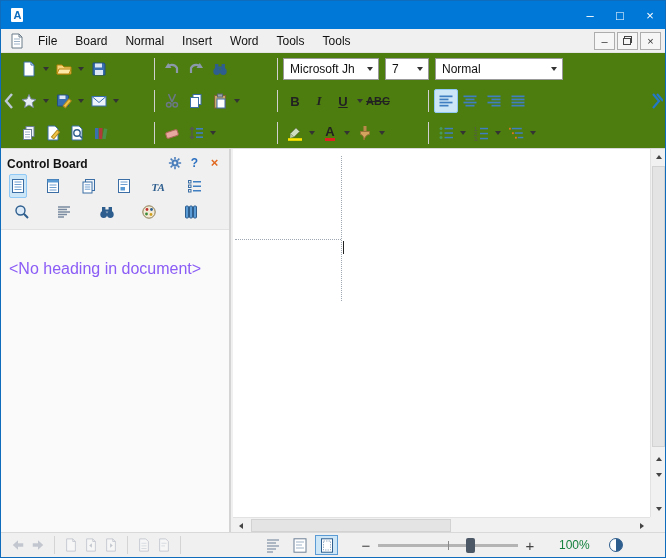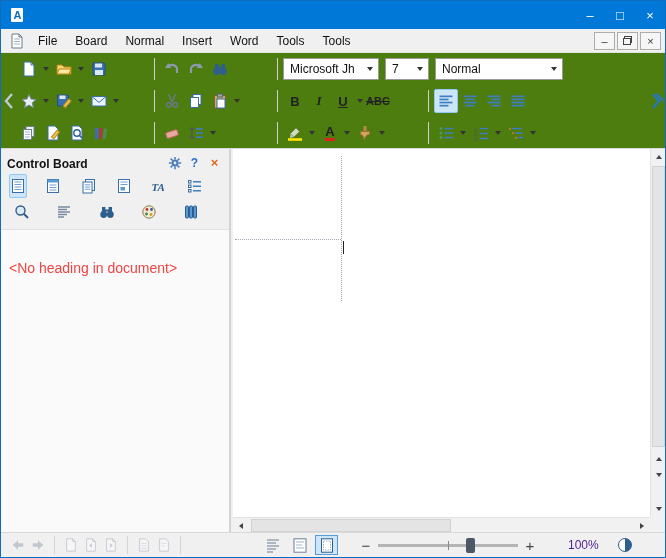--- a/index.html
+++ b/index.html
@@ -55,21 +55,21 @@
   .cboard{position:absolute;left:0;top:148px;width:230px;height:384px;background:#fafafa;border-right:2px solid #d4d4d4}
   .cb-header{height:22px;display:flex;align-items:flex-end;padding:0 6px;background:#f0f0f0;font-weight:bold;color:#111}
   .cb-header .spacer{flex:1}
   .cb-hicon{width:17px;height:17px;display:flex;align-items:center;justify-content:center;margin-left:3px}
   .cb-help{color:#2a6fc0;font-weight:bold}
   .cb-close{color:#e06820;font-weight:bold;font-size:13px}
   .cb-tools{background:#f0f0f0;padding:2px 8px 4px 8px;border-bottom:1px solid #e2e2e2}
   .cb-row{display:flex;align-items:center;height:26px}
   .cbtn{width:28px;height:24px;display:flex;align-items:center;justify-content:center;border:1px solid transparent;border-radius:2px;margin-right:17px}
   .cbtn.selected{background:#cde6f7;border-color:#90c8f6}
-  .cb-empty{color:#ef4444;padding:30px 8px 0 8px;font-size:14px}
+  .cb-empty{color:#8b5cf6;padding:30px 8px 0 8px;font-size:16px}
 
   
   .docarea{position:absolute;left:232px;top:148px;width:417px;height:368px;background:#fff;overflow:hidden}
   .guide-h{position:absolute;left:2px;top:90px;width:106px;border-top:1px dotted #9fa8b2}
   .guide-v{position:absolute;left:108px;top:7px;height:145px;border-left:1px dotted #9fa8b2}
   .caret{position:absolute;left:110px;top:92px;width:1px;height:13px;background:#222}
 
   
   .vscroll{position:absolute;left:649px;top:148px;width:16px;height:368px;background:#f1f1f1;border-left:1px solid #e2e2e2}
   .hscroll{position:absolute;left:232px;top:516px;width:417px;height:16px;background:#f1f1f1;border-top:1px solid #e2e2e2}
@@ -81,21 +81,21 @@
   
   .statusbar{position:absolute;left:0;right:0;bottom:0;height:25px;background:#f0f0f0;border-top:1px solid #d9d9d9;display:flex;align-items:center;padding:0 7px}
   .sb-btn{width:20px;height:20px;display:flex;align-items:center;justify-content:center}
   .sb-sep{width:1px;height:18px;background:#d4d4d4;margin:0 6px}
   .vbtn{width:23px;height:20px;display:flex;align-items:center;justify-content:center;border:1px solid transparent;margin-right:4px}
   .vbtn.selected{background:#cde6f7;border-color:#5b9bd5}
   .zoom-label{font-size:15px;color:#444;width:16px;text-align:center}
   .zoom-track{position:relative;width:140px;height:3px;background:#b4b4b4;margin:0 4px}
   .zoom-tick{position:absolute;left:50%;top:-3px;width:1px;height:9px;background:#8a8a8a}
   .zoom-thumb{position:absolute;left:88px;top:-6px;width:9px;height:15px;background:#4c5866;border-radius:2px}
-  .zoom-value{margin-left:30px;color:#4c1d95;width:36px}
+  .zoom-value{margin-left:21px;color:#15803d;width:36px}
   .contrast{width:14px;height:14px;border-radius:50%;border:1px solid #2e5e8e;background:linear-gradient(90deg,#ffffff 50%,#2e5e8e 50%);margin-left:14px}
 </style>
 </head>
 <body>
 
 <div class="window">
 
   <div class="titlebar">
     <span class="app-icon">
       <svg class="i16" viewBox="0 0 16 16">

